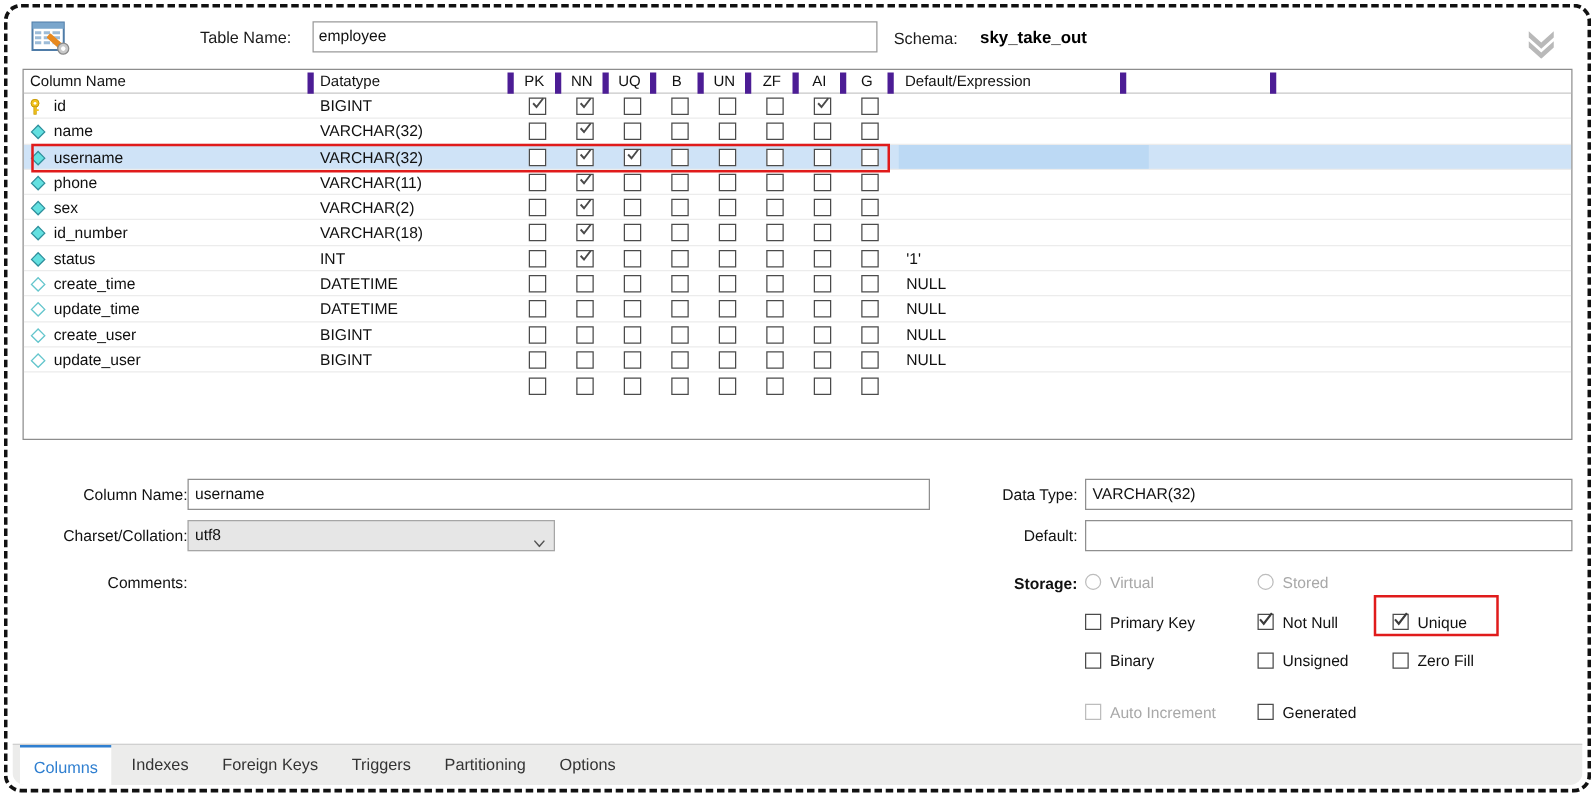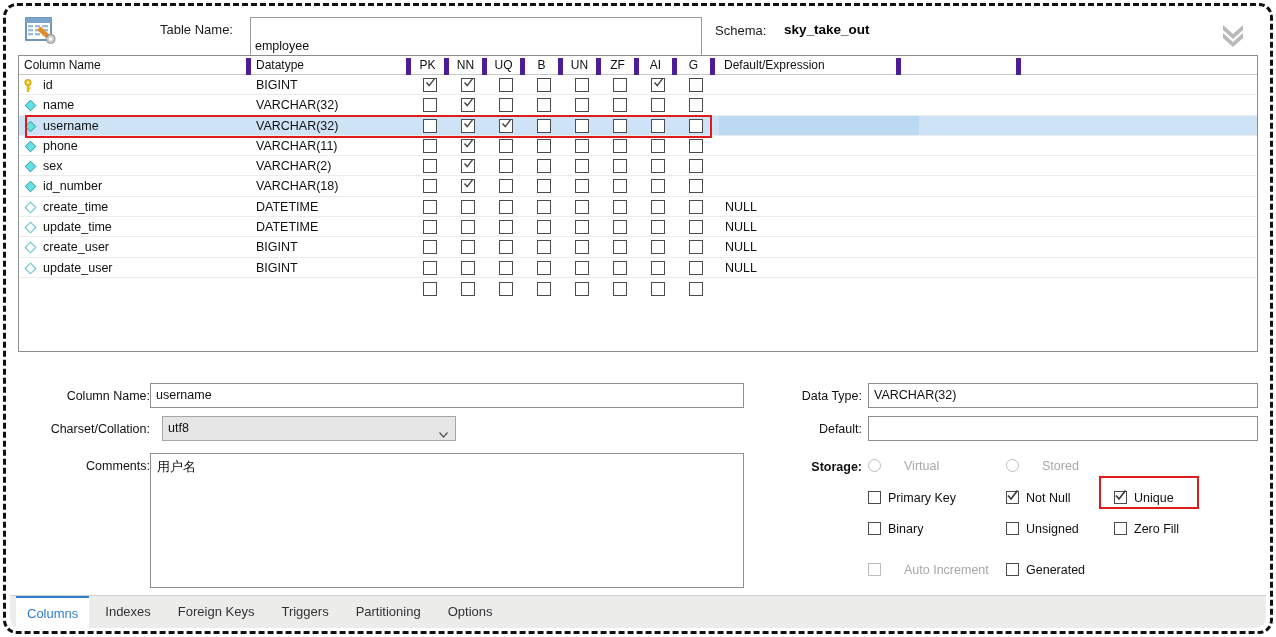--- a/index.html
+++ b/index.html
@@ -47,21 +47,21 @@
   .lbl-table-name {
     position: absolute; left: 150px; top: 13px;
     font-size: 13px; color: #1a1a1a;
   }
   .input-table-name {
     position: absolute; left: 240px; top: 8px;
     width: 452px; height: 25px;
     border: 1px solid #9a9a9a;
     background: #ffffff;
     font-size: 12.5px; color: #111;
-    padding: 20px 4px;
+    padding: 3px 4px;
     line-height: 17px;
   }
   .lbl-schema {
     position: absolute; left: 705px; top: 14px;
     font-size: 13px; color: #1a1a1a;
   }
   .val-schema {
     position: absolute; left: 774px; top: 13px;
     font-size: 13.5px; font-weight: bold; color: #000;
   }
@@ -172,21 +172,20 @@
     line-height: 17px;
   }
   .combo {
     position: absolute;
     border: 1px solid #a6a6a6;
     background: #e6e6e6;
     font-size: 12.5px;
     color: #111;
     padding: 3px 5px;
     line-height: 17px;
-    margin-left: 12px;
   }
   .combo .caret {
     position: absolute; right: 7px; top: 9px;
     width: 9px; height: 6px;
   }
   .textarea {
     position: absolute;
     border: 1px solid #8f8f8f;
     background: #ffffff;
     font-size: 13px; color: #111;
@@ -210,21 +209,21 @@
   }
   .opt .box.dis { border-color: #bdbdbd; }
   .opt .radio {
     position: absolute; left: 0; top: 0;
     width: 13px; height: 13px;
     border: 1.5px solid #bdbdbd;
     border-radius: 50%;
     background: #fff;
   }
   .opt .txt { position: absolute; left: 20px; top: 0; }
-  .opt.dis .txt { color: #a8a8a8; margin-left: 16px; }
+  .opt.dis .txt { color: #a8a8a8; }
 
   
   .tabbar {
     position: absolute;
     left: 0; bottom: 0;
     width: 1256px; height: 33px;
     background: #ececeb;
     border-top: 1px solid #d0d0d0;
   }
   .tab {
@@ -434,20 +433,40 @@
             <span class="cb" style="left: 480px;"></span>
             <span class="cb" style="left: 518px;"></span>
             <span class="cb" style="left: 556px;"></span>
             <span class="cb" style="left: 594px;"></span>
             <span class="cb" style="left: 632px;"></span>
             <span class="cb" style="left: 670px;"></span>
             <div class="cell-def"></div>
           </div>
           <div class="row">
             <span class="glyph"><svg width="13" height="13" viewBox="0 0 13 13">
+                <path d="M6.5 1.2 L11.8 6.5 L6.5 11.8 L1.2 6.5 Z" fill="#63e0e0" stroke="#2e8f9c" stroke-width="1"></path>
+              </svg></span>
+            <div class="cell-name">status</div>
+            <div class="cell-type">INT</div>
+            <span class="cb" style="left: 404px;"></span>
+            <span class="cb" style="left: 442px;">
+              <span class="tick"><svg width="11" height="11" viewBox="0 0 11 11">
+                  <path d="M1.5 5.6 L4.2 8.6 L9.6 1.6" fill="none" stroke="#4a4a4a" stroke-width="1.5"></path>
+                </svg></span>
+            </span>
+            <span class="cb" style="left: 480px;"></span>
+            <span class="cb" style="left: 518px;"></span>
+            <span class="cb" style="left: 556px;"></span>
+            <span class="cb" style="left: 594px;"></span>
+            <span class="cb" style="left: 632px;"></span>
+            <span class="cb" style="left: 670px;"></span>
+            <div class="cell-def">'1'</div>
+          </div>
+          <div class="row">
+            <span class="glyph"><svg width="13" height="13" viewBox="0 0 13 13">
                 <path d="M6.5 1.2 L11.8 6.5 L6.5 11.8 L1.2 6.5 Z" fill="#ffffff" stroke="#66c6cd" stroke-width="1.1"></path>
               </svg></span>
             <div class="cell-name">create_time</div>
             <div class="cell-type">DATETIME</div>
             <span class="cb" style="left: 404px;"></span>
             <span class="cb" style="left: 442px;"></span>
             <span class="cb" style="left: 480px;"></span>
             <span class="cb" style="left: 518px;"></span>
             <span class="cb" style="left: 556px;"></span>
             <span class="cb" style="left: 594px;"></span>
@@ -524,21 +543,20 @@
     <div class="combo" style="left:140px; top:407px; width:294px; height:25px;">
       <span>utf8</span>
       <span class="caret">
         <svg width="9" height="6" viewBox="0 0 9 6">
             <path d="M0.5 0.5 L4.5 5 L8.5 0.5" fill="none" stroke="#555" stroke-width="1.2"></path>
           </svg>
       </span>
     </div>
 
     <span class="lbl-r" style="left:0px; top:450px; width:140px;">Comments:</span>
-    <div class="textarea" style="left:140px; top:444px; width:594px; height:135px;">用户名</div>
 
     <span class="lbl-r" style="left:770px; top:380px; width:82px;">Data Type:</span>
     <div class="field" style="left:858px; top:374px; width:390px; height:25px;">VARCHAR(32)</div>
 
     <span class="lbl-r" style="left:770px; top:413px; width:82px;">Default:</span>
     <div class="field" style="left:858px; top:407px; width:390px; height:25px;"></div>
 
     <span class="lbl-r" style="left:762px; top:451px; width:90px; font-weight:bold;">Storage:</span>
 
     <div class="opt dis" style="left:858px; top:450px;">

